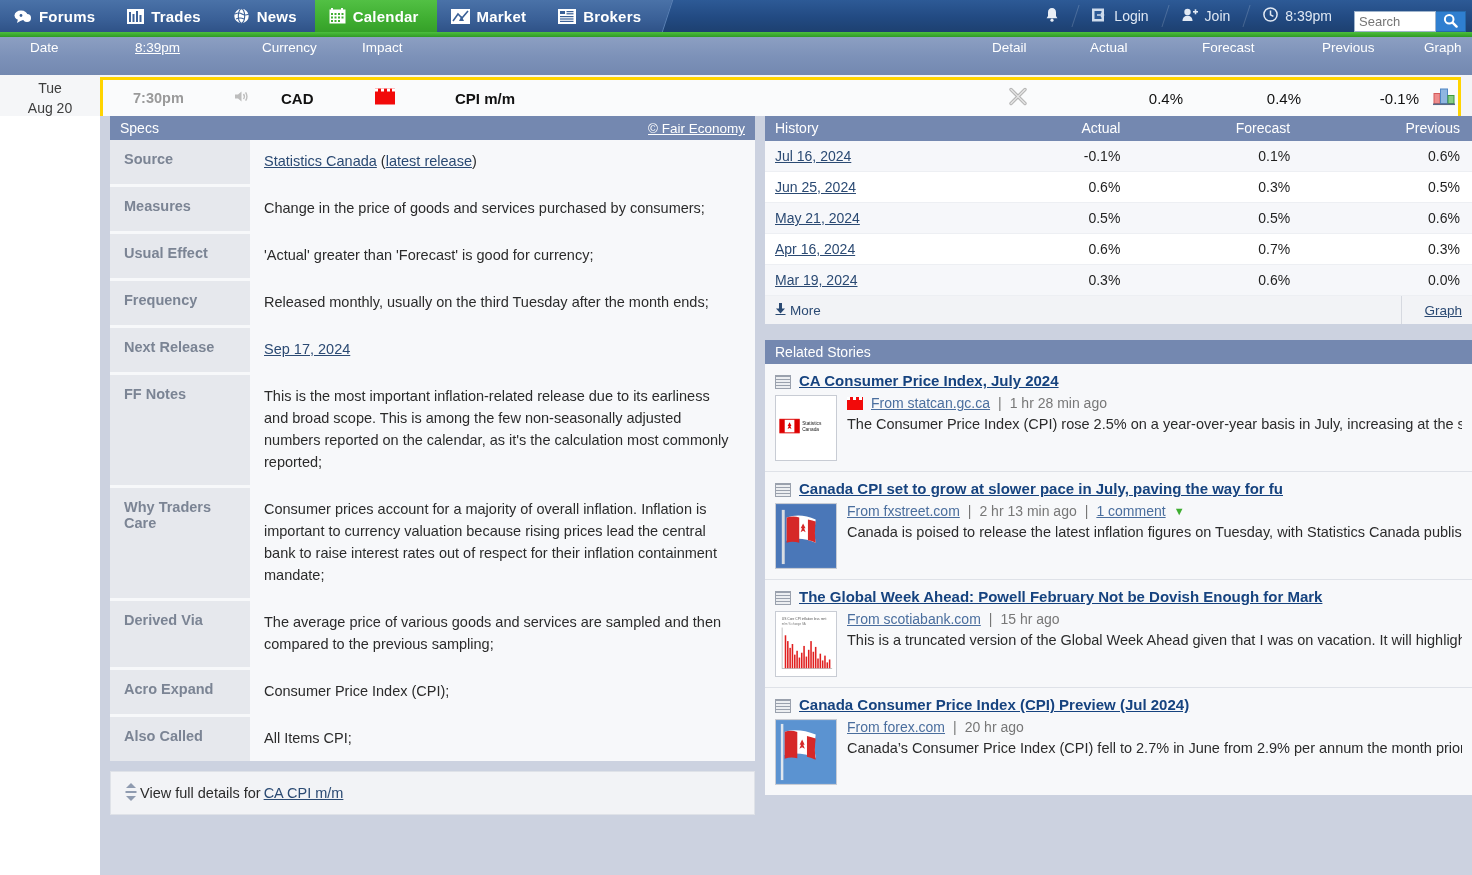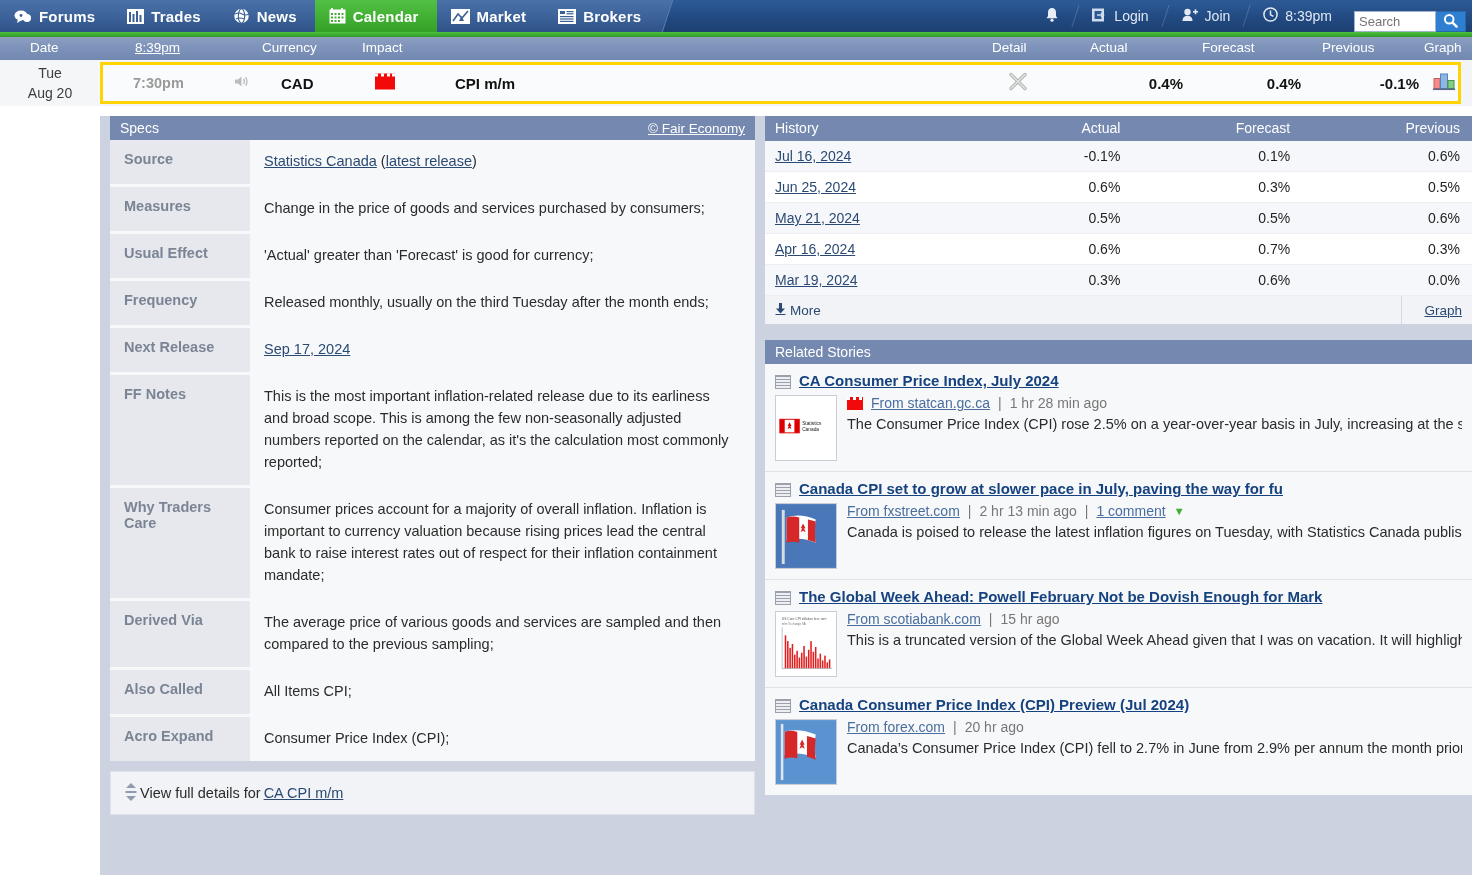--- a/index.html
+++ b/index.html
@@ -70,21 +70,21 @@
   }
   .searchbtn{
     width:30px; height:21px; background:#2f7fd0; border:1px solid #2669ab; border-left:none;
     display:flex; align-items:center; justify-content:center; cursor:pointer;
   }
 
   .greenbar { height:5px; background: linear-gradient(to bottom,#4cbf3d,#2f9a24); }
 
   
   .calhead{
-    height:23px;
+    height:38px;
     background: linear-gradient(to bottom,#8c9fc2 0%, #7d92b9 50%, #7388b0 100%);
     color:#ffffff;
     font-size:13.5px;
     position:relative;
   }
   .calhead .cell{ position:absolute; top:3px; white-space:nowrap; }
   .calhead a.u{ color:#fff; text-decoration:underline; }
 
   
   .eventwrap{ position:relative; height:46px; background:#f3f4f7; }
@@ -96,21 +96,21 @@
   }
   .eventrow{
     position:absolute; left:100px; right:11px; top:2px; height:42px;
     background:#fafbfc;
     border:3px solid #ffd400;
   }
   .eventrow .c{ position:absolute; top:50%; transform:translateY(-50%); white-space:nowrap; }
   .evtime{ color:#9a9a9a; font-size:14.5px; font-weight:bold; }
   .evcur{ color:#111; font-size:15px; font-weight:bold; }
   .evtitle{ color:#111; font-size:15px; font-weight:bold; }
-  .evval{ color:#111; font-size:15px; font-weight:bold; }
+  .evval{ color:#111; font-size:15px; font-weight:normal; }
 
   
   .impact-folder{
     width:20px;height:16px;background:#f20a0a;position:relative;display:inline-block;
   }
   .impact-folder::before{
     content:""; position:absolute; top:0; left:0; width:100%; height:4px;
     background:
       linear-gradient(#fff,#fff) 0 0/3px 3px no-repeat,
       linear-gradient(#fff,#fff) 6px 0/3px 3px no-repeat,
@@ -448,26 +448,26 @@
           </tr>
           <tr>
             <td class="k">Why Traders Care</td>
             <td class="v">Consumer prices account for a majority of overall inflation. Inflation is important to currency valuation because rising prices lead the central bank to raise interest rates out of respect for their inflation containment mandate;</td>
           </tr>
           <tr>
             <td class="k">Derived Via</td>
             <td class="v">The average price of various goods and services are sampled and then compared to the previous sampling;</td>
           </tr>
           <tr>
+            <td class="k">Acro Expand</td>
+            <td class="v">Consumer Price Index (CPI);</td>
+          </tr>
+          <tr>
             <td class="k">Also Called</td>
             <td class="v">All Items CPI;</td>
-          </tr>
-          <tr>
-            <td class="k">Acro Expand</td>
-            <td class="v">Consumer Price Index (CPI);</td>
           </tr>
         </tbody>
           </table>
       </div>
 
       <div class="viewfull">
         <span>
           <svg width="12" height="18" viewBox="0 0 12 18">
               <path d="M6 0 L11 5 L1 5 Z" fill="#8f9bb0"></path>
               <path d="M6 18 L11 13 L1 13 Z" fill="#8f9bb0"></path>

